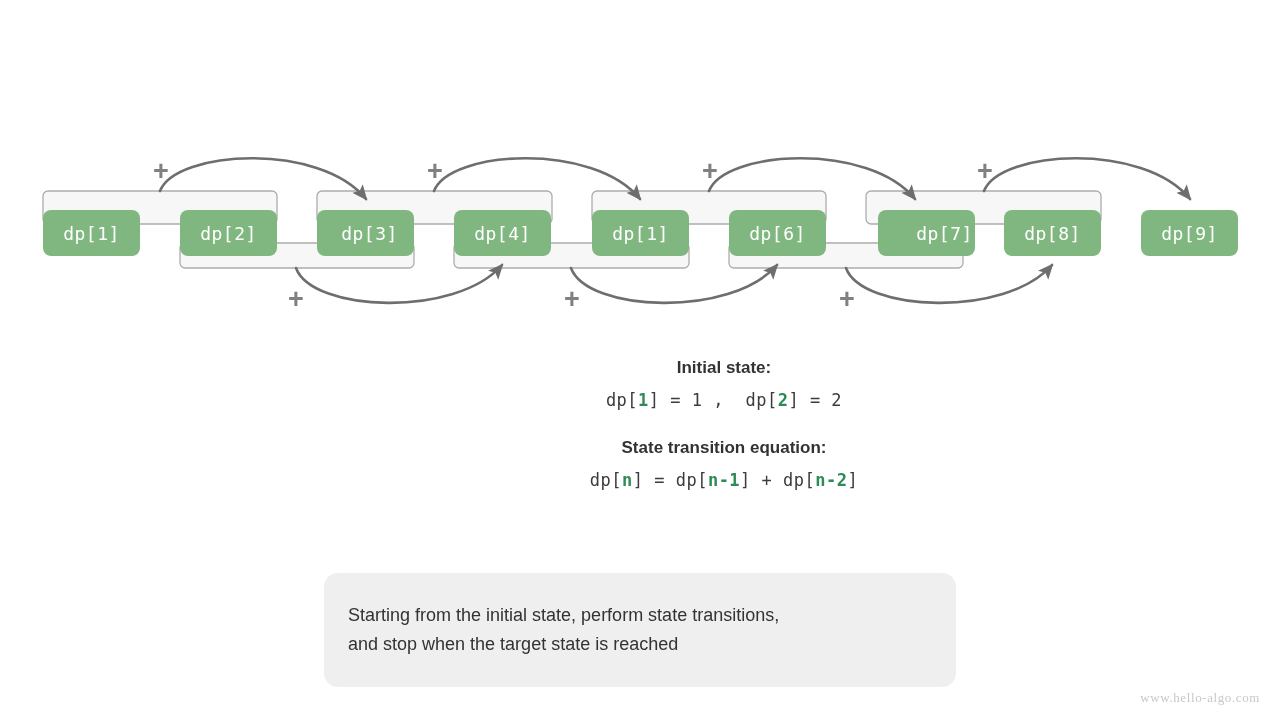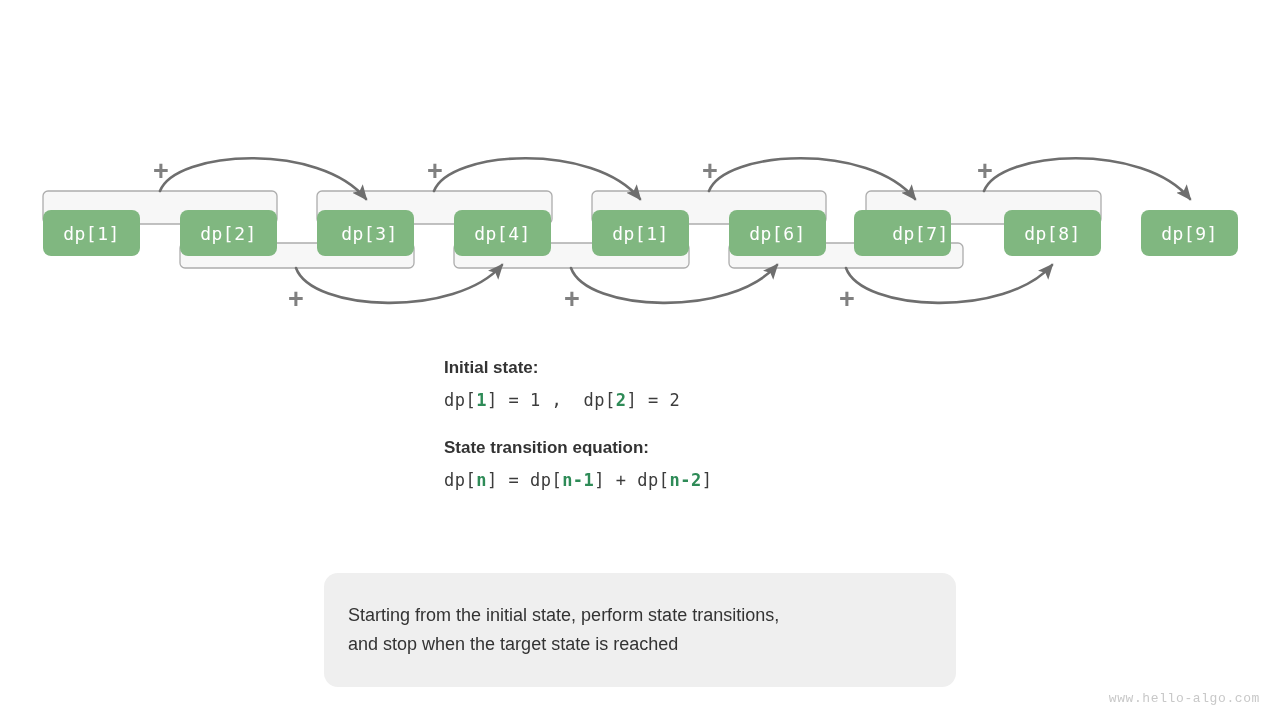--- a/index.html
+++ b/index.html
@@ -54,20 +54,21 @@
     font-weight: bold;
     line-height: 1;
     user-select: none;
   }
   
   .eq-block {
     position: absolute;
     left: 444px;
     top: 358px;
     width: 560px;
+    text-align: center;
   }
   .eq-heading {
     font-family: "Liberation Sans", sans-serif;
     font-size: 17px;
     font-weight: bold;
     color: #333333;
     margin: 0 0 12px 0;
   }
   .eq-line {
     font-family: "DejaVu Sans Mono", monospace;
@@ -101,21 +102,21 @@
     font-size: 18px;
     color: #333333;
     line-height: 1.6;
     margin: 0;
   }
   
   .watermark {
     position: absolute;
     right: 20px;
     bottom: 14px;
-    font-family: Liberation Mono, monospace;
+    font-family: Liberation Serif, serif;
     font-size: 13px;
     color: #c8c8c8;
     letter-spacing: 0.6px;
   }
 </style>
 </head>
 <body>
 
 <div id="diagram-root">
 
@@ -154,21 +155,21 @@
         <path d="M846,268 C862,312 1006,318 1052,265"></path>
       </g>
     </svg>
 
     <div class="dp-box" style="left:43px;  top:210px;">dp[1]</div>
     <div class="dp-box" style="left:180px; top:210px;">dp[2]</div>
     <div class="dp-box" style="left:317px; top:210px;padding-left:8px;">dp[3]</div>
     <div class="dp-box" style="left:454px; top:210px;">dp[4]</div>
     <div class="dp-box" style="left:592px; top:210px;">dp[1]</div>
     <div class="dp-box" style="left:729px; top:210px;">dp[6]</div>
-    <div class="dp-box" style="left:854px; top:210px;padding-left:36px;">dp[7]</div>
+    <div class="dp-box" style="left:878px; top:210px;padding-left:36px;">dp[7]</div>
     <div class="dp-box" style="left:1004px;top:210px;">dp[8]</div>
     <div class="dp-box" style="left:1141px;top:210px;">dp[9]</div>
 
     <div class="plus" style="left:153px; top:158px;">+</div>
     <div class="plus" style="left:427px; top:158px;">+</div>
     <div class="plus" style="left:702px; top:158px;">+</div>
     <div class="plus" style="left:977px; top:158px;">+</div>
     <div class="plus" style="left:288px; top:286px;">+</div>
     <div class="plus" style="left:564px; top:286px;">+</div>
     <div class="plus" style="left:839px; top:286px;">+</div>

